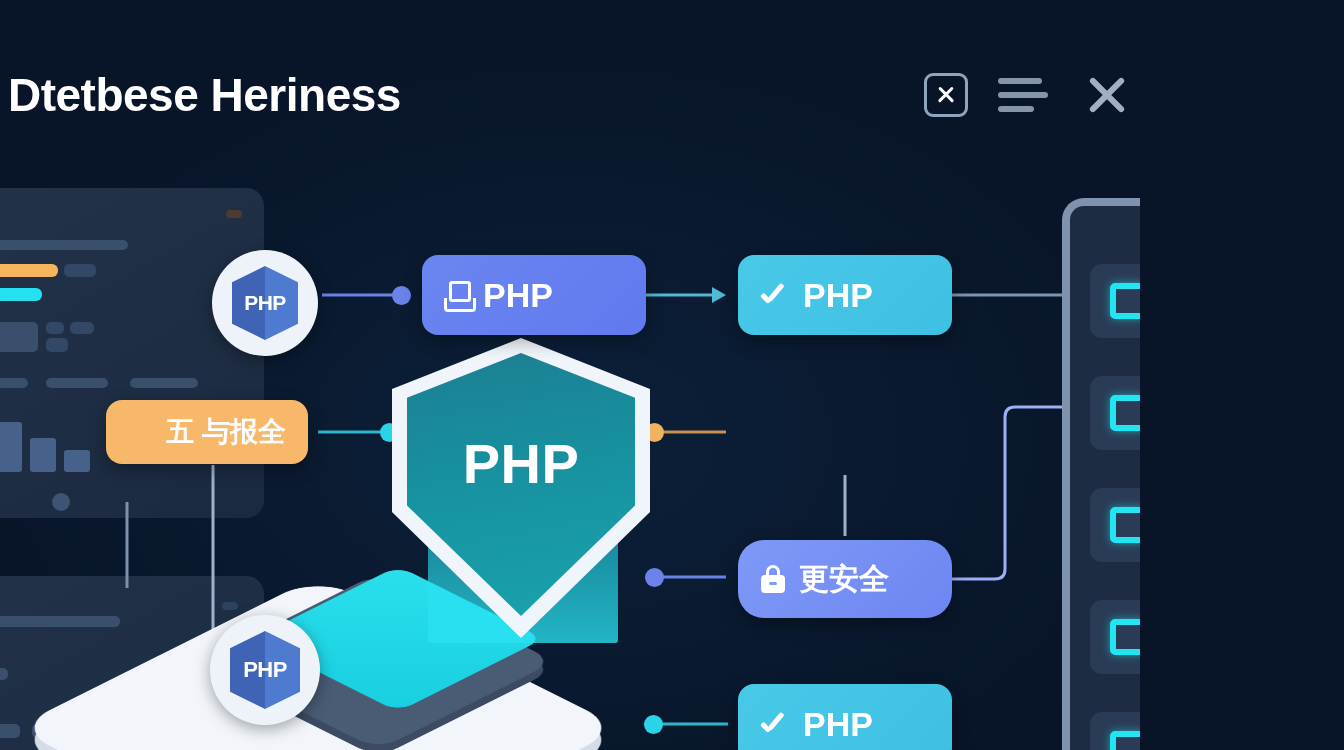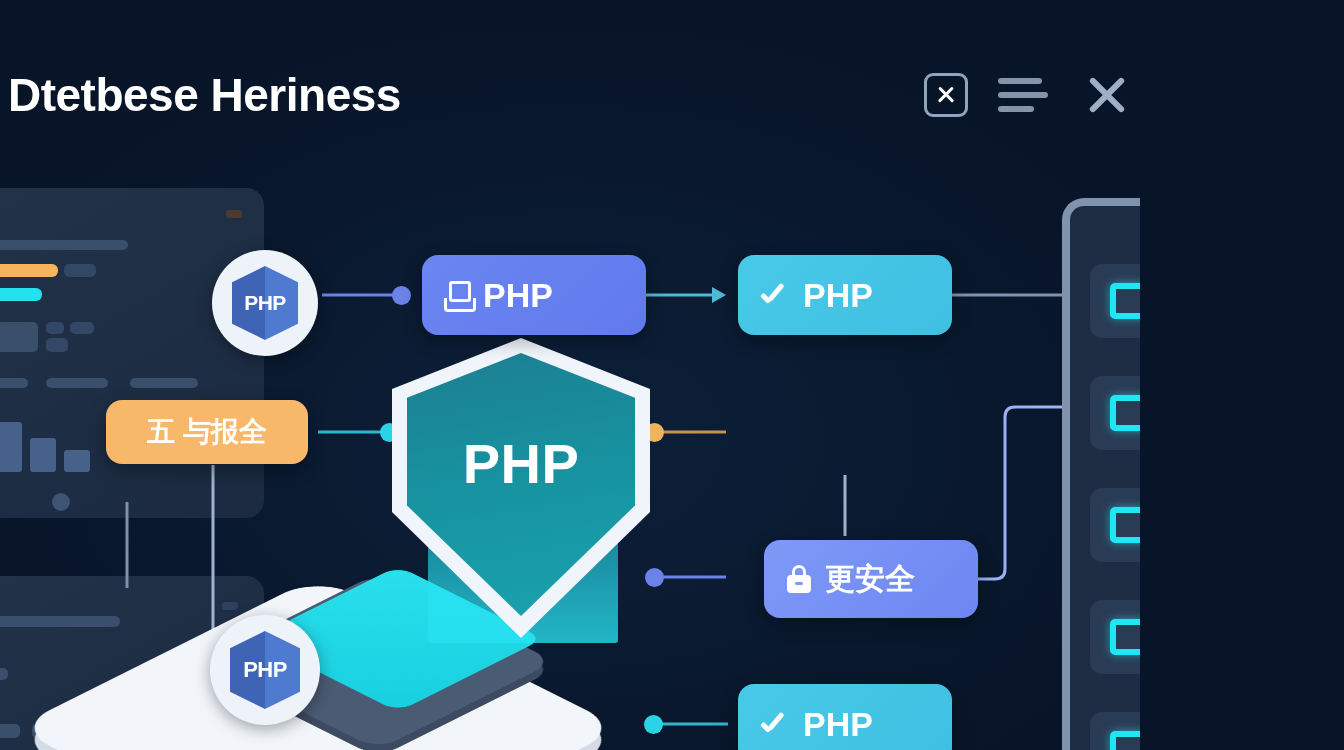--- a/index.html
+++ b/index.html
@@ -307,26 +307,26 @@
   <div class="pill pill-blue" style="left:422px; top:227px; width:224px; height:80px;">
     <span class="g-user"></span>
     <span class="lbl" style="font-size:34px;">PHP</span>
   </div>
 
   <div class="pill pill-cyan" style="left:738px; top:227px; width:214px; height:80px;">
     <span class="g-check"></span>
     <span class="lbl" style="font-size:34px;">PHP</span>
   </div>
 
-  <div class="pill pill-orange-flat" style="left:106px; top:372px; width:202px; height:64px; justify-content:center;">
+  <div class="pill pill-orange-flat" style="left:106px; top:372px; width:202px; height:64px; justify-content:flex-end;">
     <span class="lbl" style="font-size:28px;">五 与报全</span>
   </div>
 
 
-  <div class="pill pill-peri" style="left:764px; top:512px; width:214px; height:78px;">
+  <div class="pill pill-peri" style="left:738px; top:512px; width:214px; height:78px;border-radius:26px;">
     <span class="g-lock solid">
         <i class="shack"></i>
         <i class="body"></i>
         <i class="keyh"></i>
       </span>
     <span class="lbl" style="font-size:30px;">更安全</span>
   </div>
 
   <div class="pill pill-cyan" style="left:738px; top:656px; width:214px; height:80px;">
     <span class="g-check"></span>

